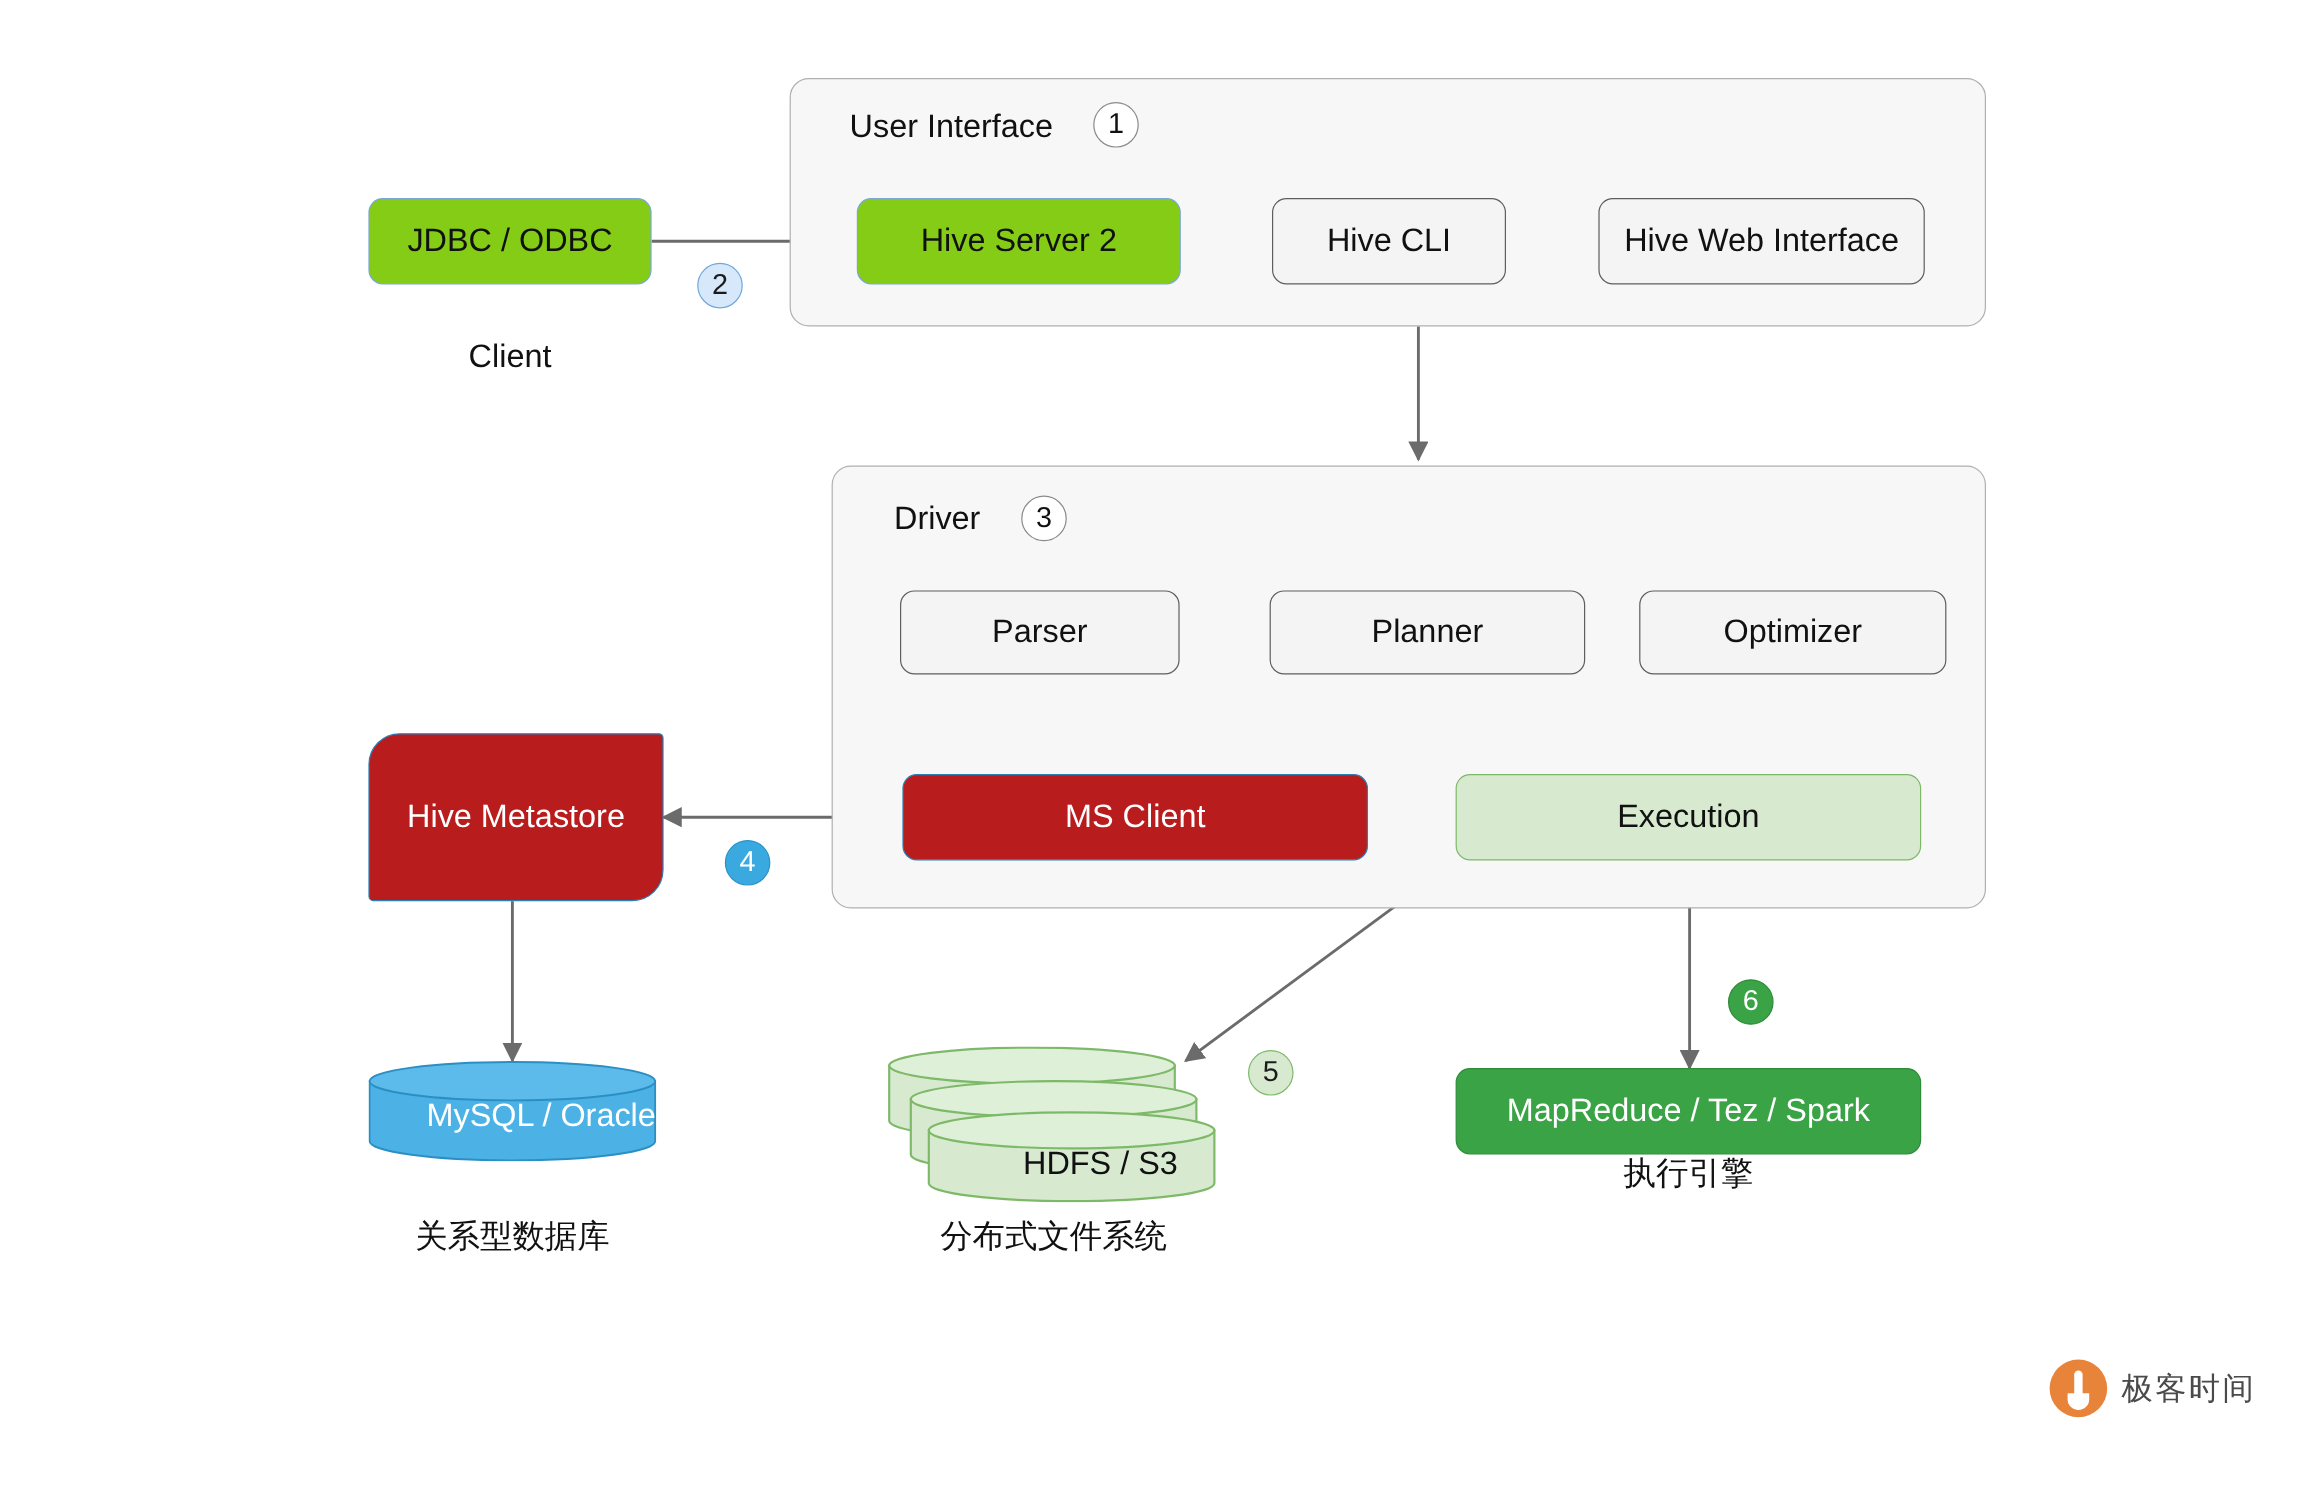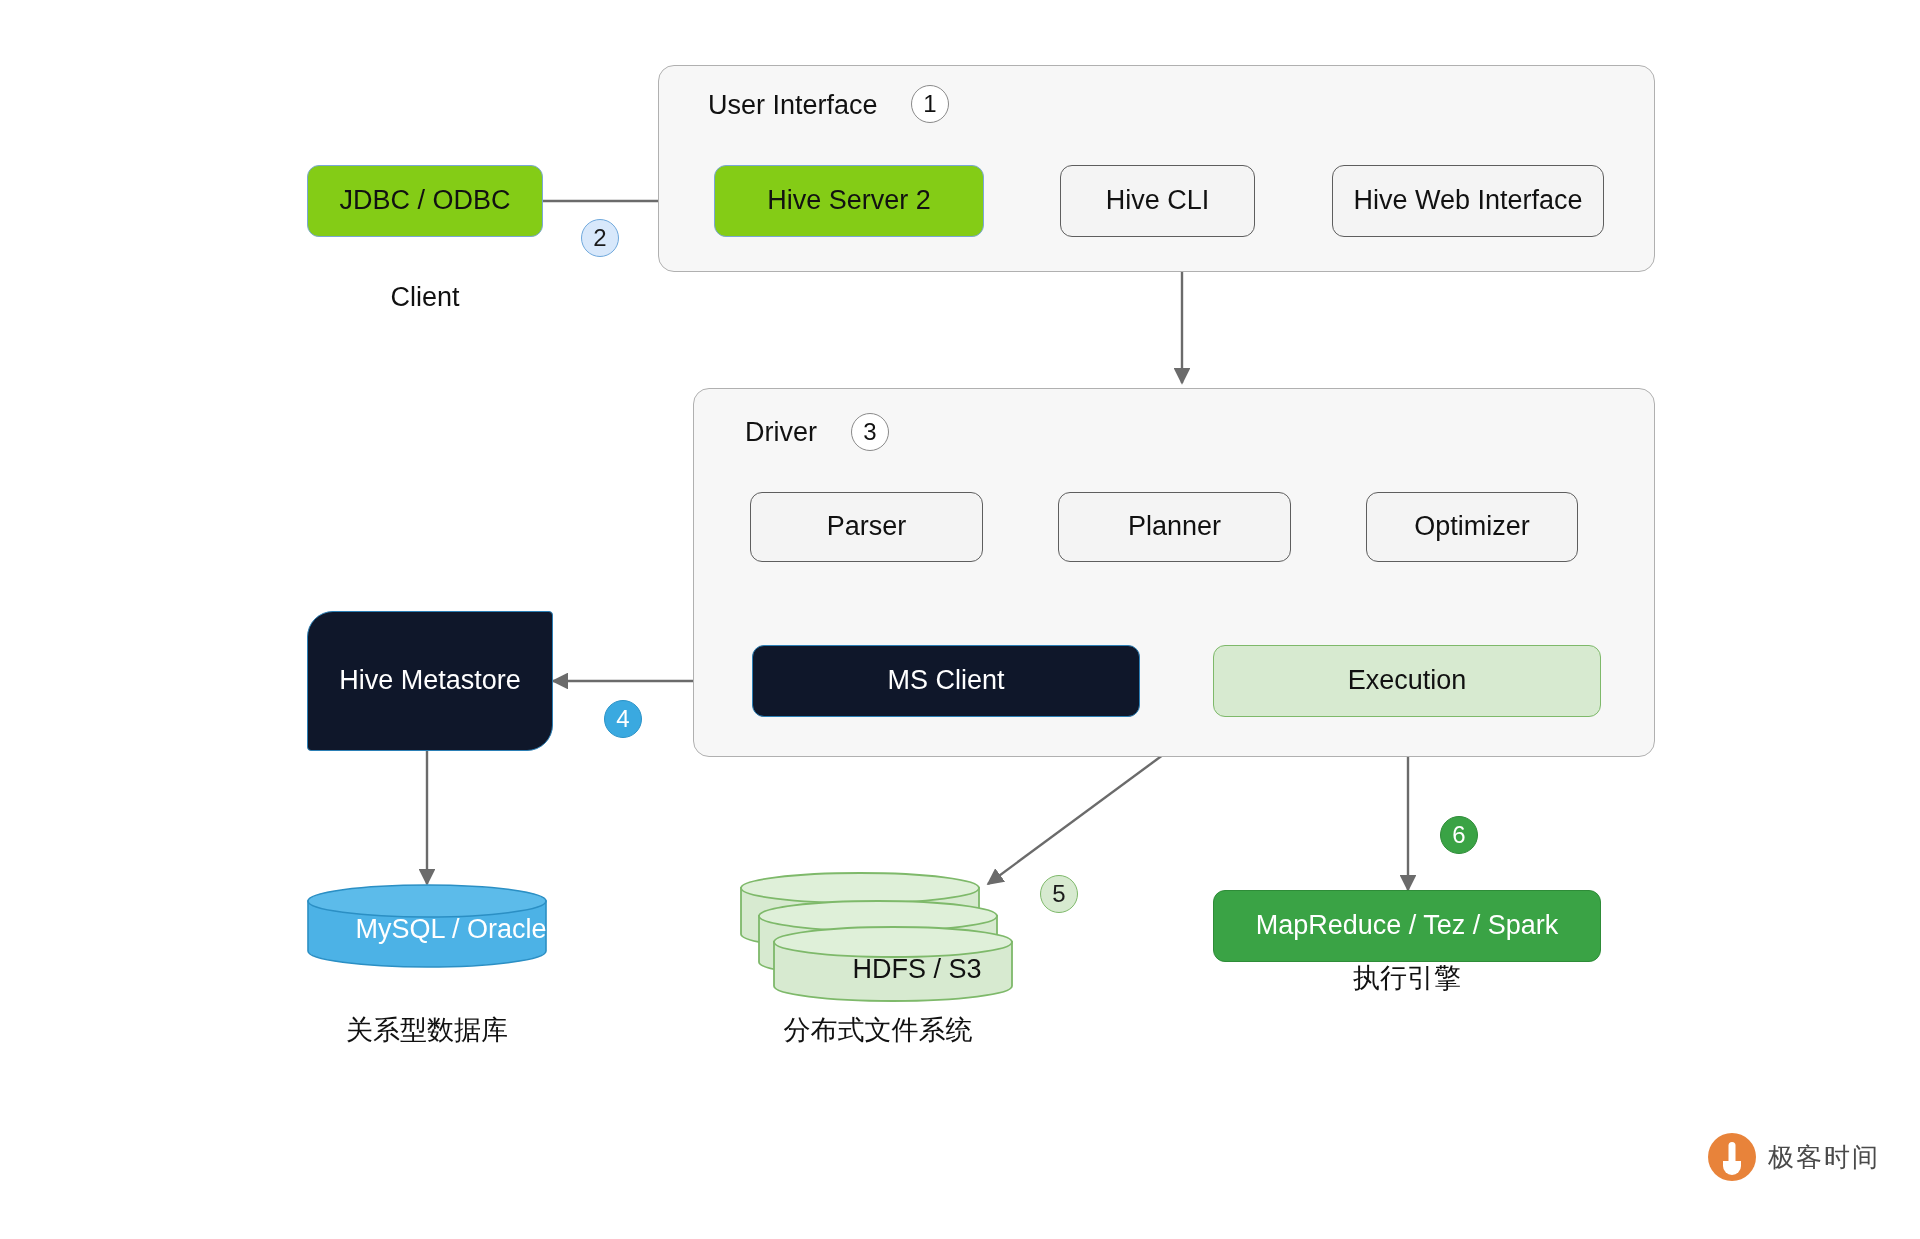--- a/index.html
+++ b/index.html
@@ -92,21 +92,21 @@
     background: #f4f4f4;
     border: 1.6px solid #5e5e5e;
     color: #111111;
   }
   .node.blue-light {
     background: #84cc16;
     border: 1.6px solid #7aa7d6;
     color: #111111;
   }
   .node.blue-solid {
-    background: #0f172a;
+    background: #b91c1c;
     border: 1.6px solid #2b7fb5;
     color: #ffffff;
   }
   .node.green-light {
     background: #d7ead0;
     border: 1.6px solid #7eb96a;
     color: #111111;
   }
   .node.green-solid {
     background: #3aa345;
@@ -231,23 +231,23 @@
   <div class="caption" style="left:307px; top:282px; width:236px;">Client</div>
 
   <div class="panel" style="left:693px; top:388px; width:962px; height:369px;"></div>
 
   <div class="panel-title" style="left:745px; top:417px;">Driver</div>
 
   <div class="badge outline-gray" style="left:851px; top:413px;">3</div>
 
   <div class="node gray" style="left:750px; top:492px; width:233px; height:70px;">Parser</div>
 
-  <div class="node gray" style="left:1058px; top:492px; width:233px; height:70px;">Planner</div>
-
-  <div class="node gray" style="left:1366px; top:492px; width:212px; height:70px;">Optimizer</div>
+  <div class="node gray" style="left:1058px; top:492px; width:263px; height:70px;">Planner</div>
+
+  <div class="node gray" style="left:1366px; top:492px; width:256px; height:70px;">Optimizer</div>
 
   <div class="node blue-solid" style="left:752px; top:645px; width:388px; height:72px;">MS Client</div>
 
   <div class="node green-light" style="left:1213px; top:645px; width:388px; height:72px;">Execution</div>
 
   <div class="node blue-solid metastore" style="left:307px; top:611px; width:246px; height:140px;">Hive Metastore</div>
 
   <div class="badge solid-blue" style="left:604px; top:700px;">4</div>
 
   <div class="cyl blue" style="left:307px; top:884px; width:240px; height:84px;">

